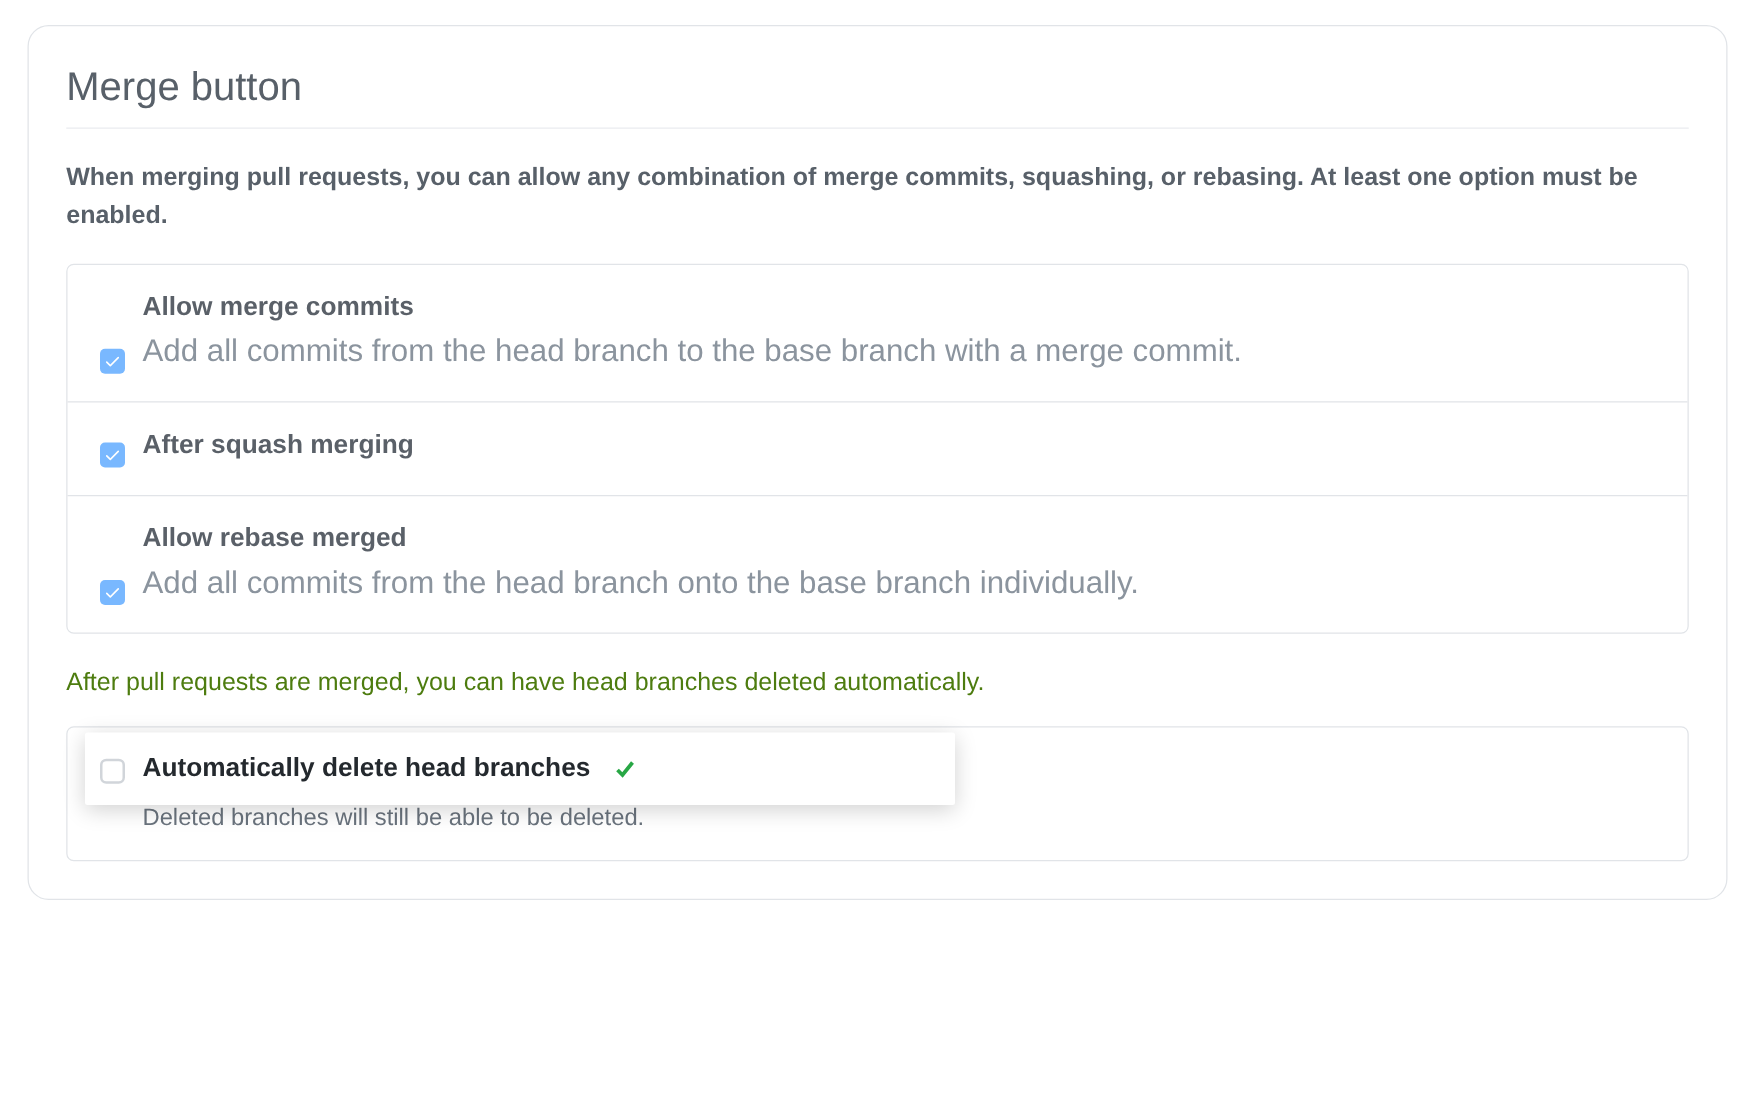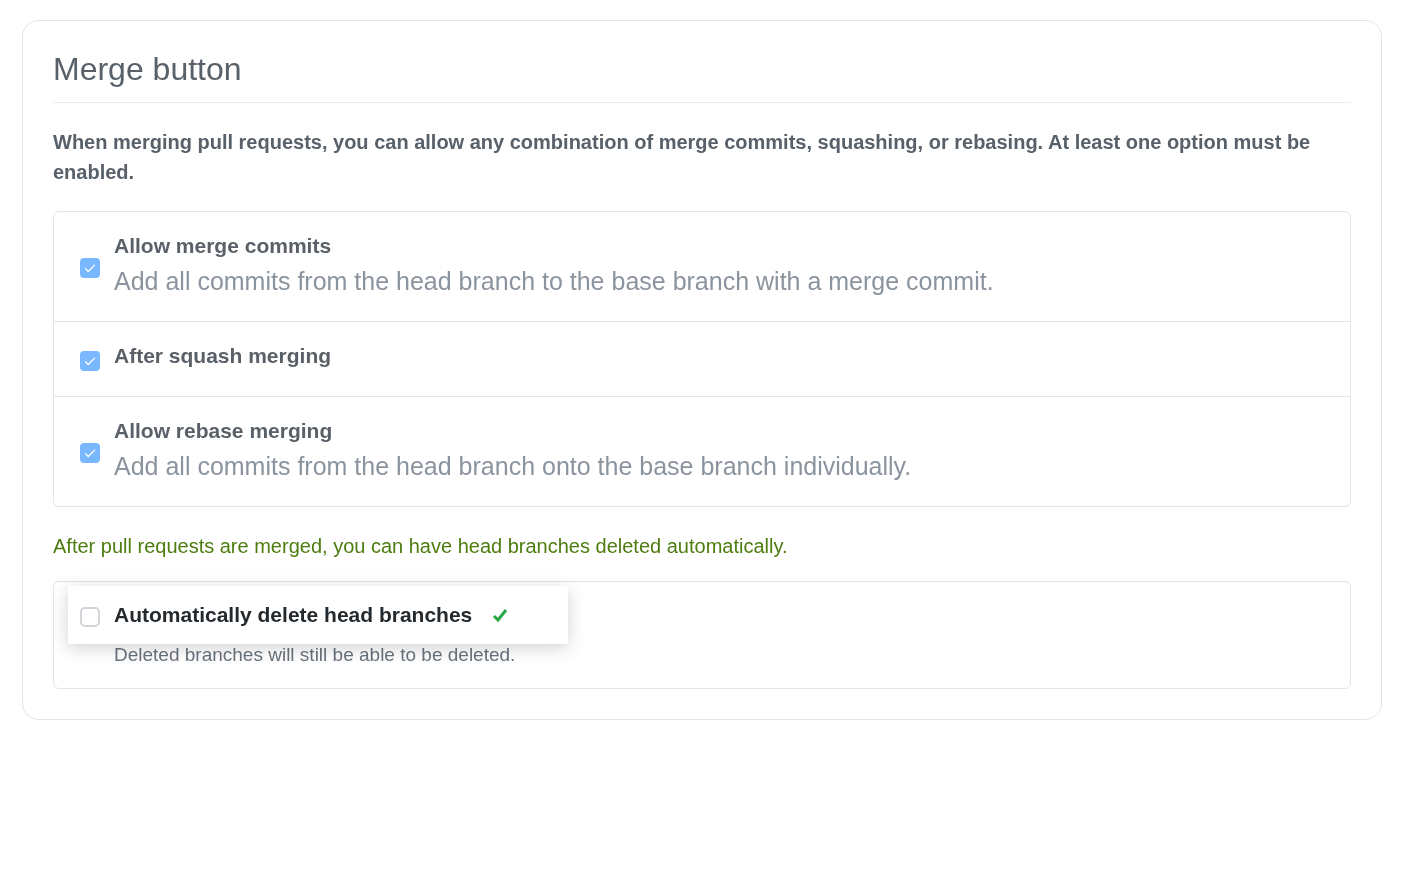--- a/index.html
+++ b/index.html
@@ -36,21 +36,21 @@
       font-weight: bold;
     }
     .options-box {
       border: 1px solid #e1e4e8;
       border-radius: 6px;
       margin-bottom: 24px;
     }
     .option-row {
       padding: 22px 26px;
       display: flex;
-      align-items: center;
+      align-items: flex-end;
       gap: 14px;
       border-bottom: 1px solid #e1e4e8;
     }
     .option-row:last-child {
       border-bottom: none;
     }
     .checkbox-checked {
       width: 20px;
       height: 20px;
       background: #79b8ff;
@@ -102,21 +102,21 @@
       border-radius: 6px;
       position: relative;
     }
     .auto-delete-row {
       padding: 22px 26px;
     }
     .highlight-overlay {
       position: absolute;
       top: 4px;
       left: 14px;
-      width: 500px;
+      width: 696px;
       height: 58px;
       background: #ffffff;
       box-shadow: 0 4px 18px rgba(0, 0, 0, 0.18);
       border-radius: 2px;
       display: flex;
       align-items: center;
       padding: 0 12px;
       gap: 14px;
       z-index: 2;
     }
@@ -180,21 +180,21 @@
       </div>
     </div>
 
     <div class="option-row">
       <div class="checkbox-checked">
         <svg viewBox="0 0 16 16">
             <path d="M13.78 4.22a.75.75 0 010 1.06l-7.25 7.25a.75.75 0 01-1.06 0L2.22 9.28a.75.75 0 011.06-1.06L6 10.94l6.72-6.72a.75.75 0 011.06 0z"></path>
           </svg>
       </div>
       <div class="option-content">
-        <div class="option-label">Allow rebase merging</div>
+        <div class="option-label">Allow rebase merged</div>
         <div class="option-description">Add all commits from the head branch onto the base branch individually.</div>
       </div>
     </div>
 
   </div>
 
   <p class="after-text">After pull requests are merged, you can have head branches deleted automatically.</p>
 
   <div class="auto-delete-box">
     <div class="auto-delete-row">

